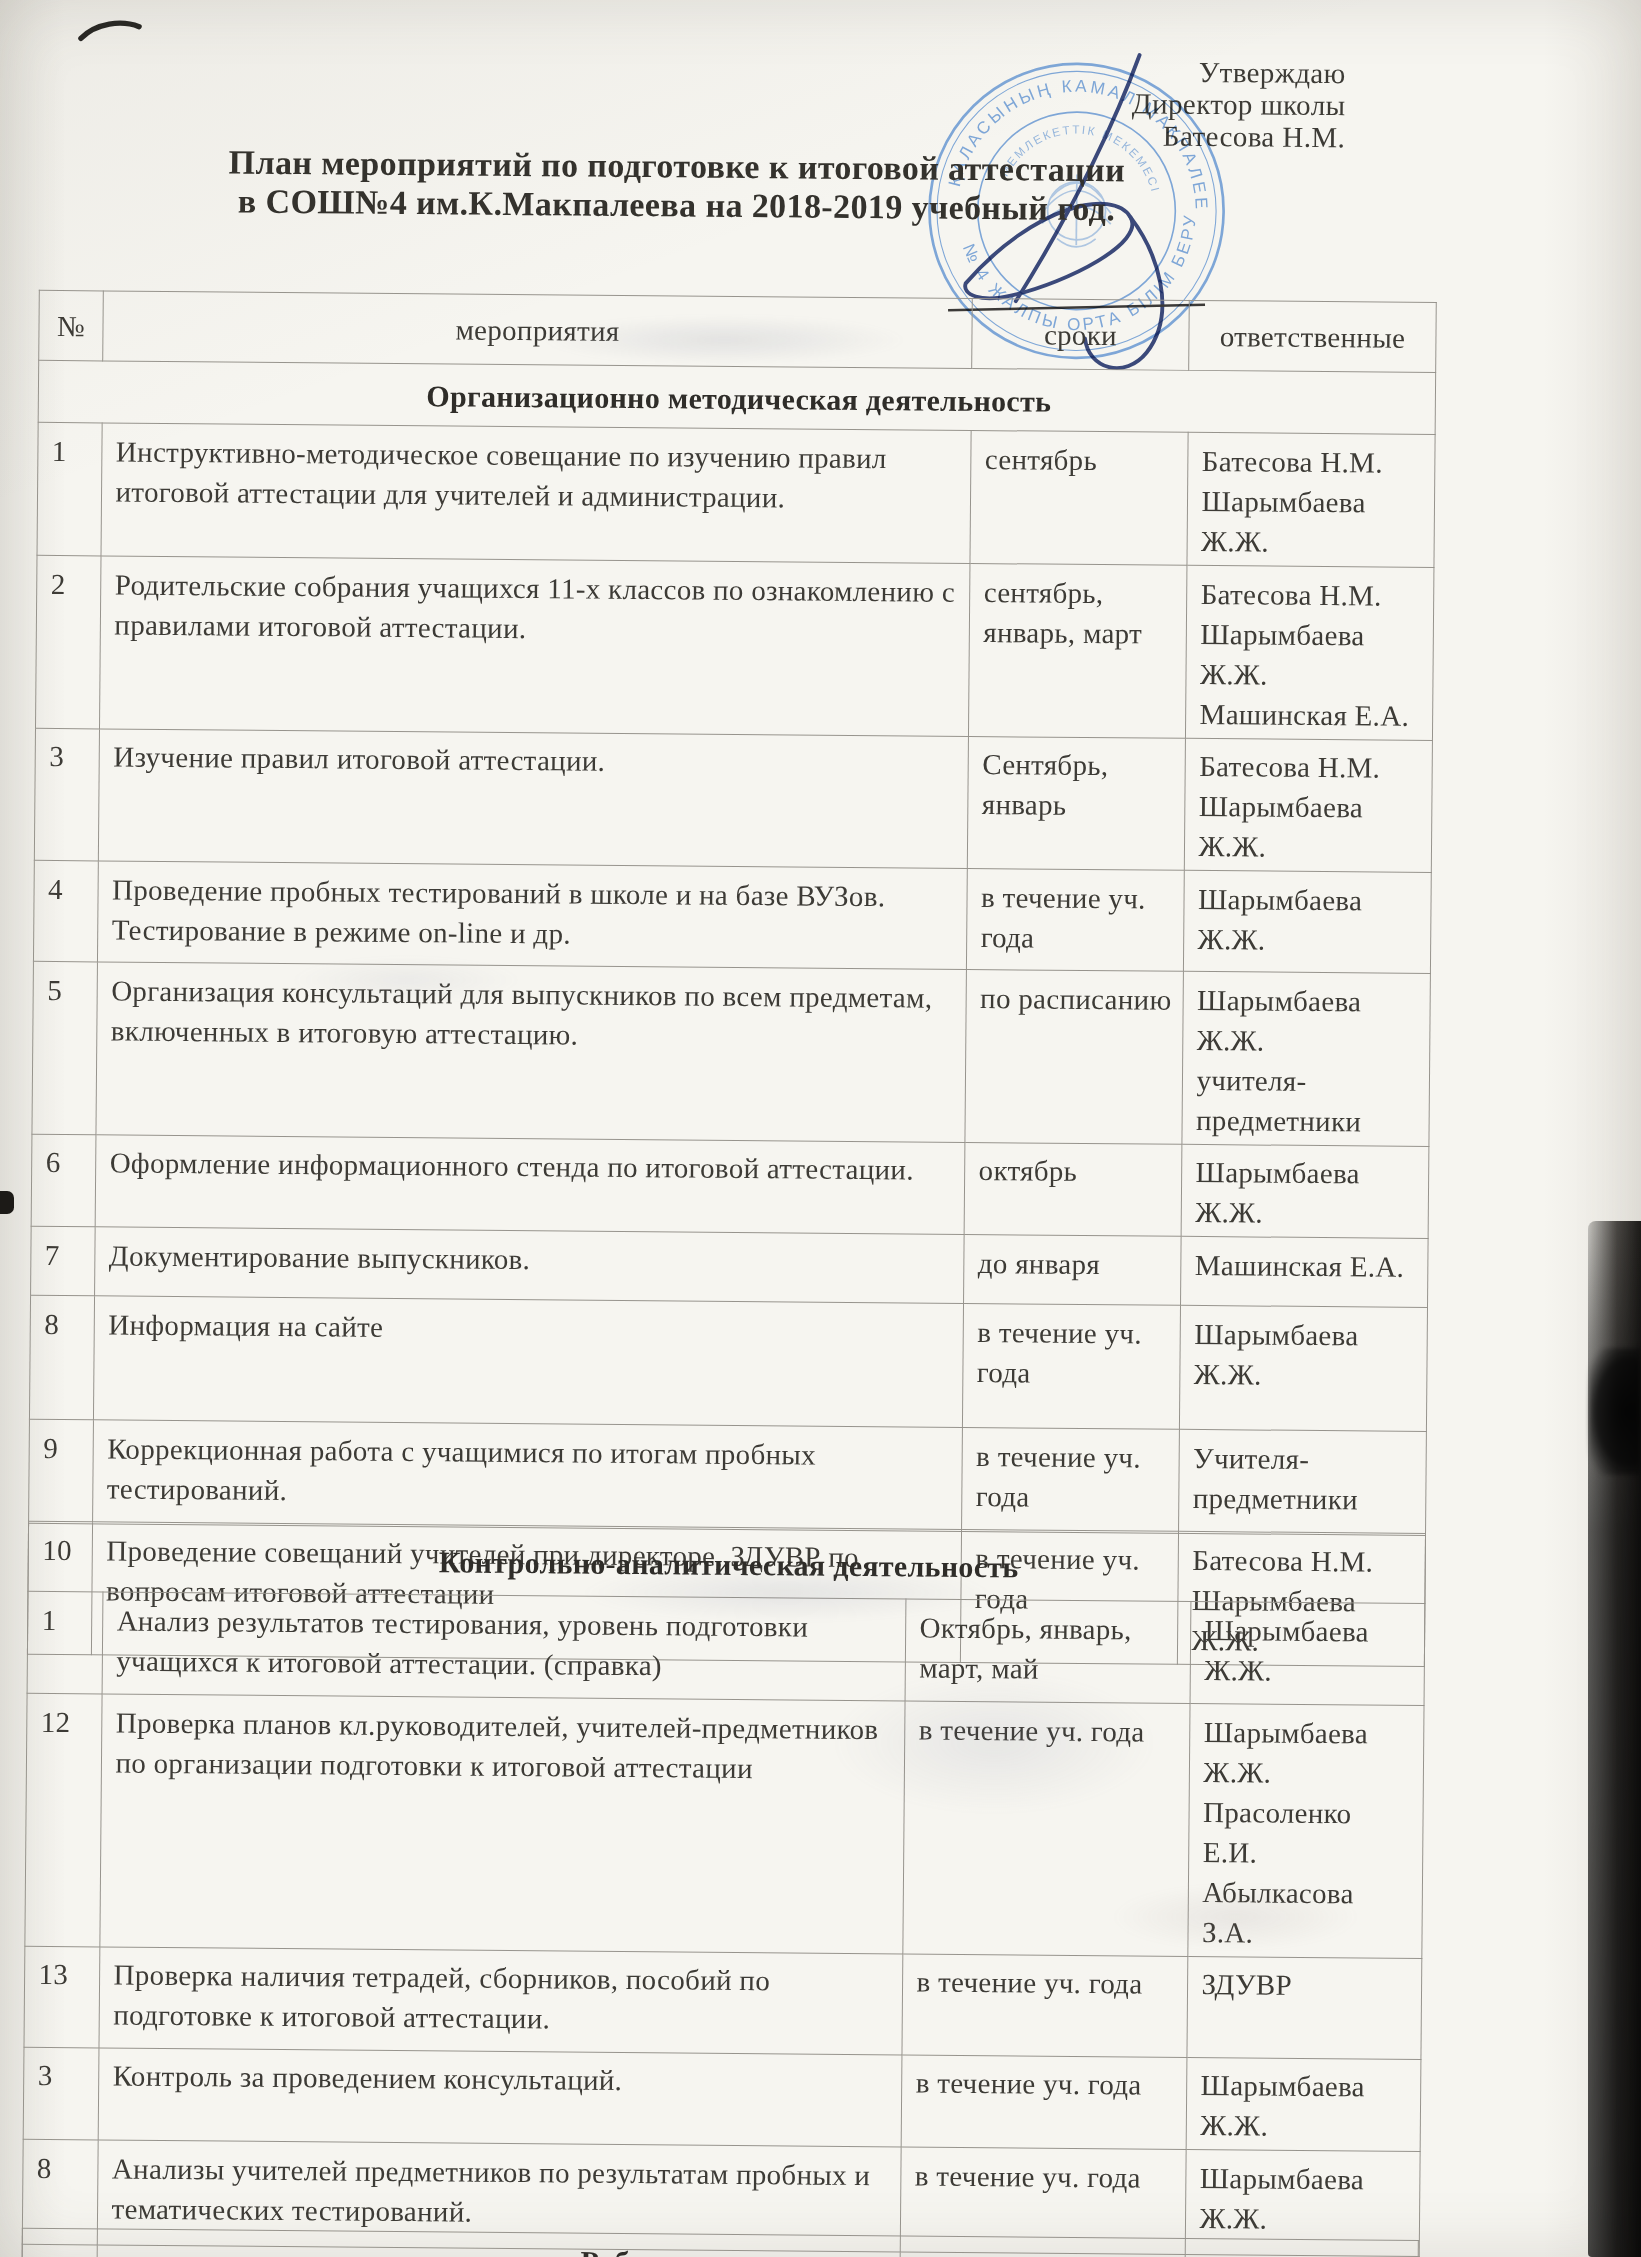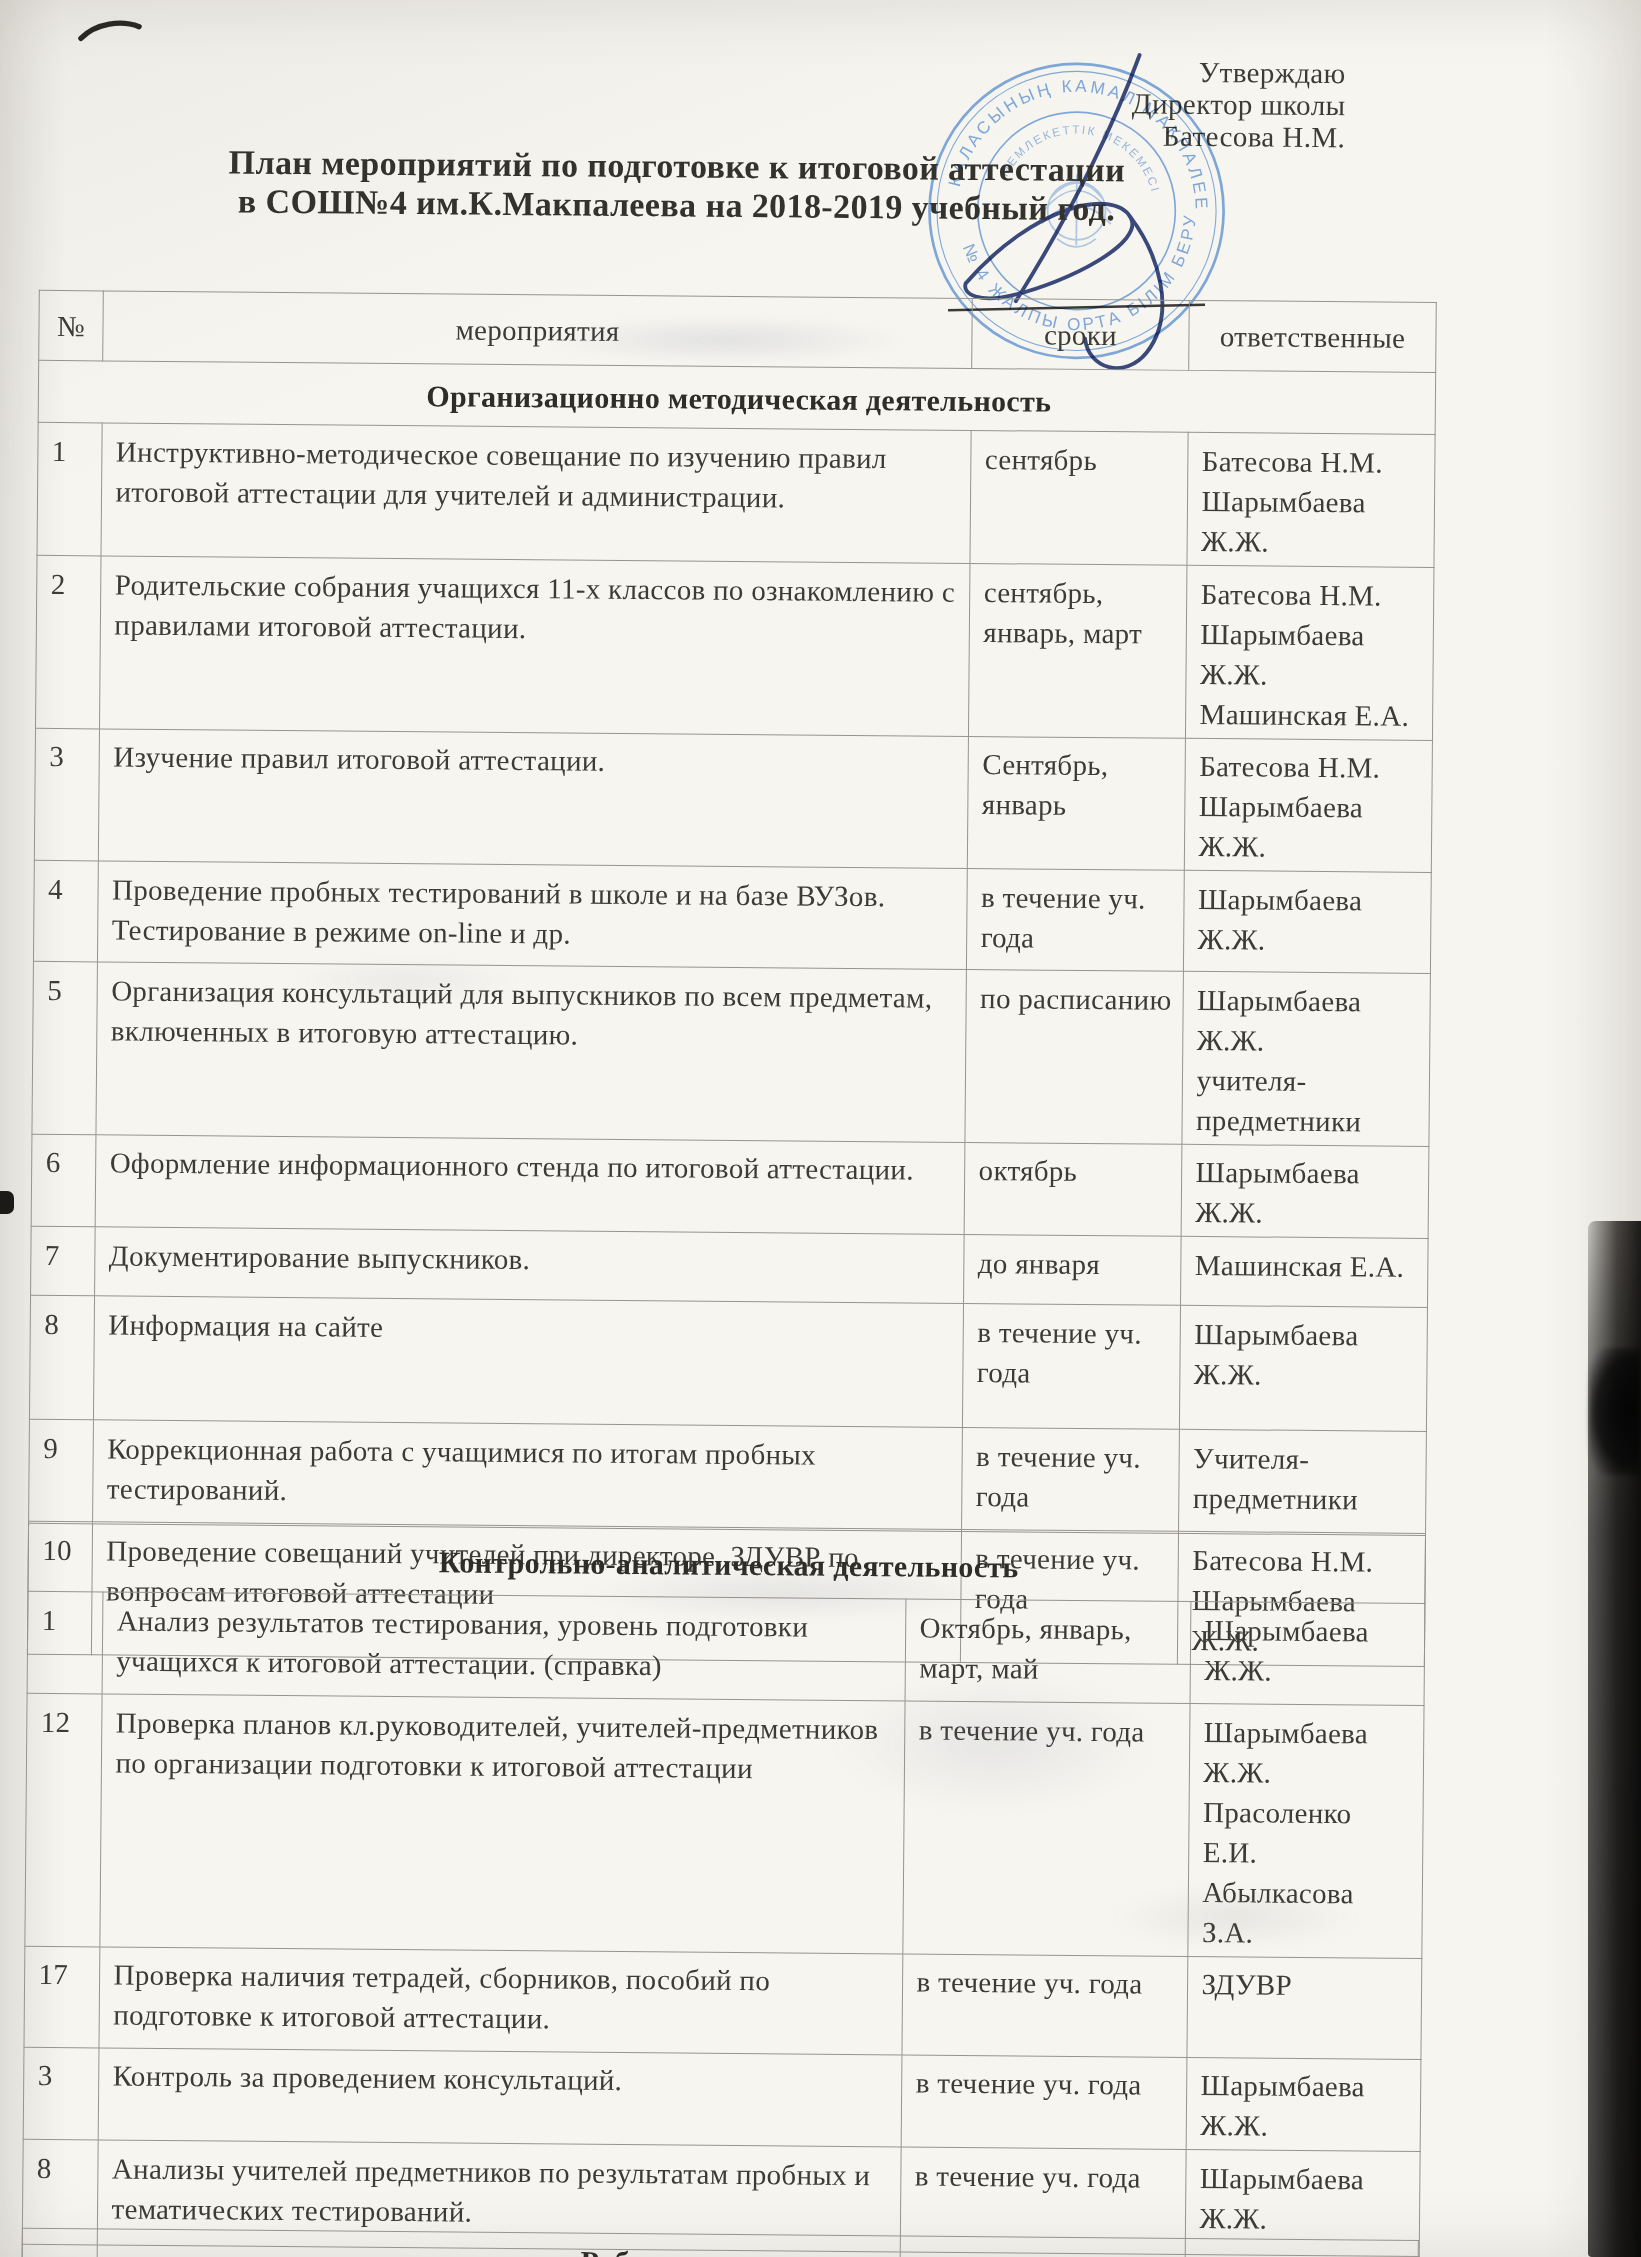--- a/index.html
+++ b/index.html
@@ -226,21 +226,21 @@
       </tr>
       <tr style="height:154px">
         <td class="c-num">12</td>
         <td class="c-act">Проверка планов кл.руководителей, учителей-предметников по  организации подготовки к итоговой аттестации</td>
         <td class="c-date">в течение уч. года</td>
         <td class="c-resp">Шарымбаева Ж.Ж.
 Прасоленко Е.И.
 Абылкасова З.А.</td>
       </tr>
       <tr style="height:101px">
-        <td class="c-num">17</td>
+        <td class="c-num">13</td>
         <td class="c-act">Проверка наличия тетрадей, сборников, пособий  по подготовке к итоговой аттестации.</td>
         <td class="c-date">в течение уч. года</td>
         <td class="c-resp">ЗДУВР</td>
       </tr>
       <tr style="height:69px">
         <td class="c-num">3</td>
         <td class="c-act">Контроль за  проведением  консультаций.</td>
         <td class="c-date">в течение уч. года</td>
         <td class="c-resp">Шарымбаева Ж.Ж.</td>
       </tr>

